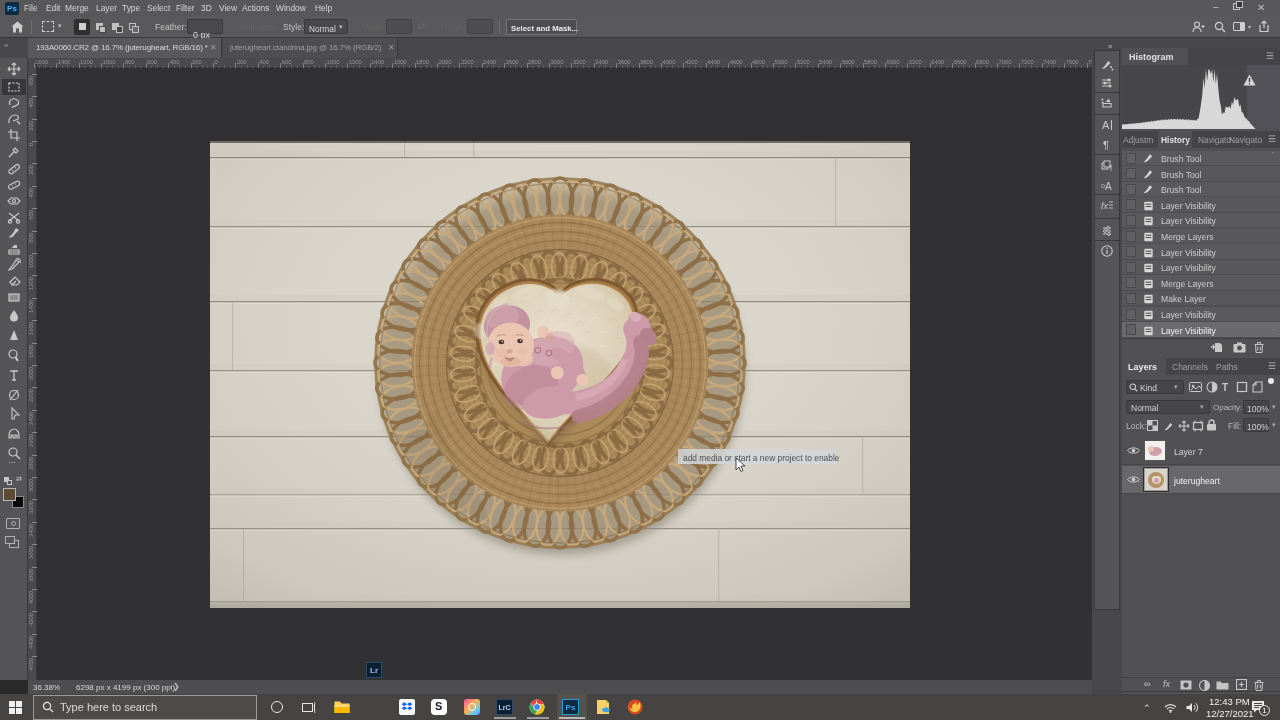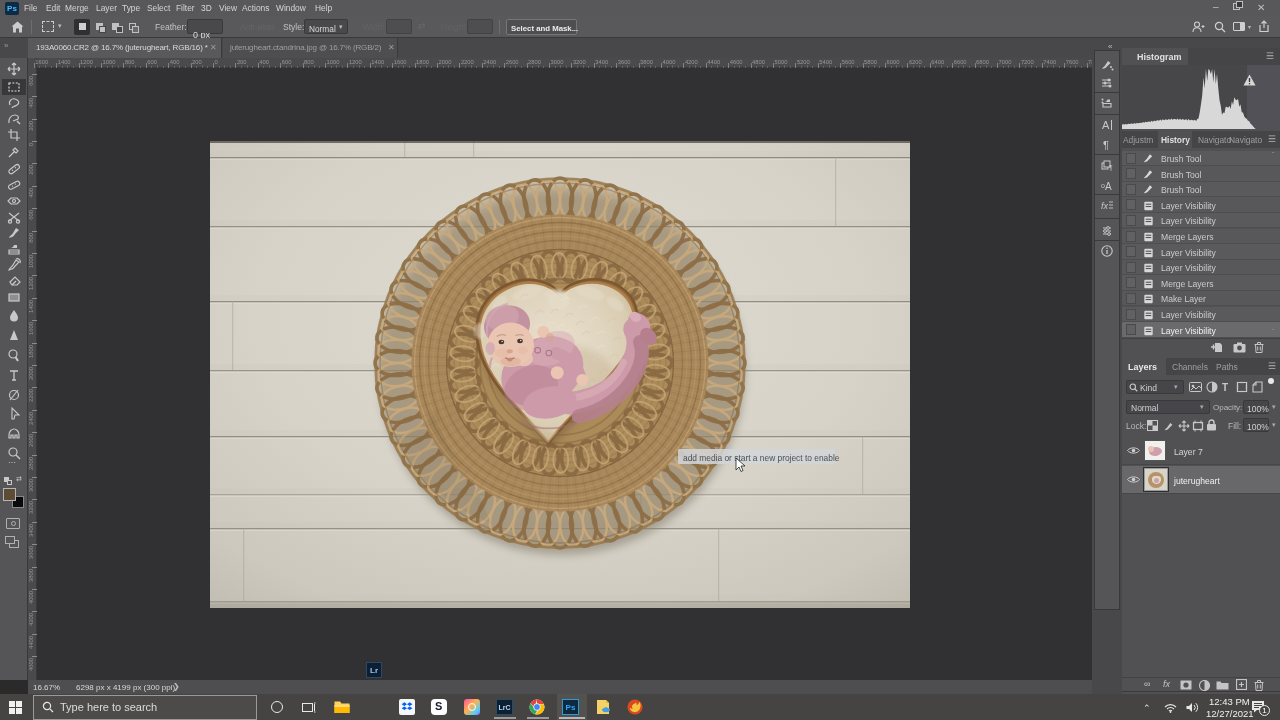--- a/index.html
+++ b/index.html
@@ -991,21 +991,21 @@
         <ellipse cx="485" cy="347" rx="5" ry="7" fill="#d1a8b2" opacity="0.8"></ellipse>
         <path d="M487,357 q-3,6 -2,11" stroke="#c997a9" stroke-width="2.5" fill="none" opacity="0.7"></path>
         <circle cx="536" cy="349" r="3" fill="none" stroke="#aa7389" stroke-width="1.1"></circle>
         <circle cx="548" cy="352" r="3" fill="none" stroke="#aa7389" stroke-width="1.1"></circle>
       </g>
       <rect x="678" y="449" width="157" height="15" fill="#d2d5d8" opacity="0.85" rx="1"></rect>
       <text x="683" y="460.5" font-family="Liberation Sans, sans-serif" font-size="8.4" fill="#4a5054">add media or start a new project to enable</text>
       <path d="M736,458 L736,470 L739,467 L741,471.5 L743,470.5 L741,466 L745,466 Z" fill="#fff" stroke="#222" stroke-width="0.8"></path>
     </svg>
 <div class="abs" style="left:28px;top:680px;width:1064px;height:14px;background:#4e4e50;"></div>
-<div class="t" style="left:33px;top:683px;font-size:8px;color:#d8d8d8;">16.67%</div>
+<div class="t" style="left:33px;top:683px;font-size:8px;color:#d8d8d8;">36.38%</div>
 <div class="t" style="left:76px;top:683px;font-size:8px;color:#d8d8d8;">6298 px x 4199 px (300 ppi)</div>
 <div class="t" style="left:173px;top:682px;font-size:8px;color:#c0c0c0;">❯</div>
 <div class="abs" style="left:1092px;top:38px;width:188px;height:656px;background:#48484a;"></div>
 <div class="abs" style="left:1094px;top:50px;width:26px;height:560px;background:#555557;border:1px solid #39393b;"></div>
 <div class="t" style="left:1108px;top:42px;font-size:8px;color:#bdbdbd;">«</div>
 <svg class="abs" style="left:1100px;top:58px;" width="14" height="14" viewBox="0 0 14 14">
       <path d="M2 11 C3 9 4 9 5 7.5 L8 3 L10.5 5 L7 8.5 C5.5 10 5 10.5 2 11 Z" fill="#c8c8c8"></path>
       <circle cx="11" cy="9" r="1" fill="#c8c8c8"></circle>
       <circle cx="12.5" cy="11.5" r="1" fill="#c8c8c8"></circle>
     </svg>
@@ -1054,21 +1054,21 @@
     </svg>
 <div class="abs" style="left:1095px;top:92px;width:24px;height:1px;background:#3a3a3a;"></div>
 <div class="abs" style="left:1095px;top:114px;width:24px;height:1px;background:#3a3a3a;"></div>
 <div class="abs" style="left:1095px;top:154px;width:24px;height:1px;background:#3a3a3a;"></div>
 <div class="abs" style="left:1095px;top:194px;width:24px;height:1px;background:#3a3a3a;"></div>
 <div class="abs" style="left:1095px;top:218px;width:24px;height:1px;background:#3a3a3a;"></div>
 <div class="abs" style="left:1095px;top:240px;width:24px;height:1px;background:#3a3a3a;"></div>
 <div class="abs" style="left:1122px;top:48px;width:158px;height:646px;background:#515154;"></div>
 <div class="abs" style="left:1122px;top:48px;width:158px;height:17px;background:#454547;"></div>
 <div class="abs" style="left:1122px;top:48px;width:66px;height:17px;background:#515154;"></div>
-<div class="t" style="left:1129px;top:52px;font-size:9px;font-weight:bold;color:#e0e0e0;margin-left:8px;">Histogram</div>
+<div class="t" style="left:1129px;top:52px;font-size:9px;font-weight:bold;color:#e0e0e0;">Histogram</div>
 <div class="t" style="left:1266px;top:51px;font-size:9px;color:#b5b5b5;">☰</div>
 <div class="abs" style="left:1122px;top:65px;width:158px;height:64px;background:#515154;"></div>
 <svg class="abs" style="left:1122px;top:65px;" width="158" height="64" viewBox="0 0 158 64">
       <rect x="0" y="0" width="158" height="64" fill="#47474a"></rect>
       <rect x="125" y="0" width="33" height="64" fill="#515157"></rect>
       <path d="M0,64 L0.0,59.5 L1.2,59.3 L2.5,59.6 L3.7,58.9 L4.9,59.5 L6.2,58.8 L7.4,59.1 L8.6,58.8 L9.9,58.6 L11.1,58.9 L12.3,58.1 L13.6,58.8 L14.8,57.9 L16.0,58.3 L17.3,57.9 L18.5,57.7 L19.8,58.0 L21.0,57.0 L22.2,57.8 L23.5,56.7 L24.7,57.3 L25.9,56.7 L27.2,56.5 L28.4,56.9 L29.6,55.8 L30.9,56.7 L32.1,55.4 L33.3,56.2 L34.6,55.5 L35.8,55.3 L37.0,55.8 L38.3,54.5 L39.5,55.8 L40.7,54.2 L42.0,55.3 L43.2,54.5 L44.4,54.4 L45.7,54.9 L46.9,53.7 L48.1,55.1 L49.4,53.5 L50.6,54.8 L51.8,54.0 L53.1,54.1 L54.3,54.7 L55.5,53.5 L56.8,55.1 L58.0,53.5 L59.2,54.9 L60.5,54.1 L61.7,54.4 L63.0,54.9 L64.2,54.0 L65.4,55.4 L66.7,54.1 L67.9,55.4 L69.1,54.7 L70.4,55.1 L71.6,55.5 L72.8,54.7 L74.1,55.9 L75.3,53.9 L76.5,53.4 L77.8,47.0 L79.0,39.1 L80.2,30.6 L81.5,12.4 L82.7,23.4 L83.9,4.0 L85.2,16.0 L86.4,4.0 L87.6,4.9 L88.9,9.2 L90.1,4.0 L91.3,17.6 L92.6,4.0 L93.8,19.1 L95.0,8.7 L96.3,23.7 L97.5,34.9 L98.8,41.1 L100.0,49.7 L101.2,47.6 L102.5,48.0 L103.7,41.7 L104.9,42.0 L106.2,42.7 L107.4,40.8 L108.6,44.1 L109.9,36.3 L111.1,40.1 L112.3,32.3 L113.6,34.8 L114.8,35.3 L116.0,33.7 L117.3,41.7 L118.5,39.3 L119.7,47.2 L121.0,47.4 L122.2,51.3 L123.4,53.1 L124.7,53.8 L125.9,55.8 L127.1,56.0 L128.4,58.6 L129.6,59.5 L130.8,61.1 L132.1,62.5 L133.3,63.8 L134.5,64.0 L135.8,64.0 L137.0,64.0 L138.2,64.0 L139.5,64.0 L140.7,64.0 L142.0,64.0 L143.2,64.0 L144.4,64.0 L145.7,64.0 L146.9,64.0 L148.1,64.0 L149.4,64.0 L150.6,64.0 L151.8,64.0 L153.1,64.0 L154.3,64.0 L155.5,64.0 L156.8,64.0 L158.0,64.0 L158,64 Z" fill="#d8d8d8"></path>
     </svg>
 <svg class="abs" style="left:1243px;top:74px;" width="13" height="12" viewBox="0 0 13 12">
       <path d="M6.5 0.5 L12.5 11.5 L0.5 11.5 Z" fill="#d8d8d8"></path>
       <path d="M6.5 4 v4" stroke="#3a3a3a" stroke-width="1.4"></path>

